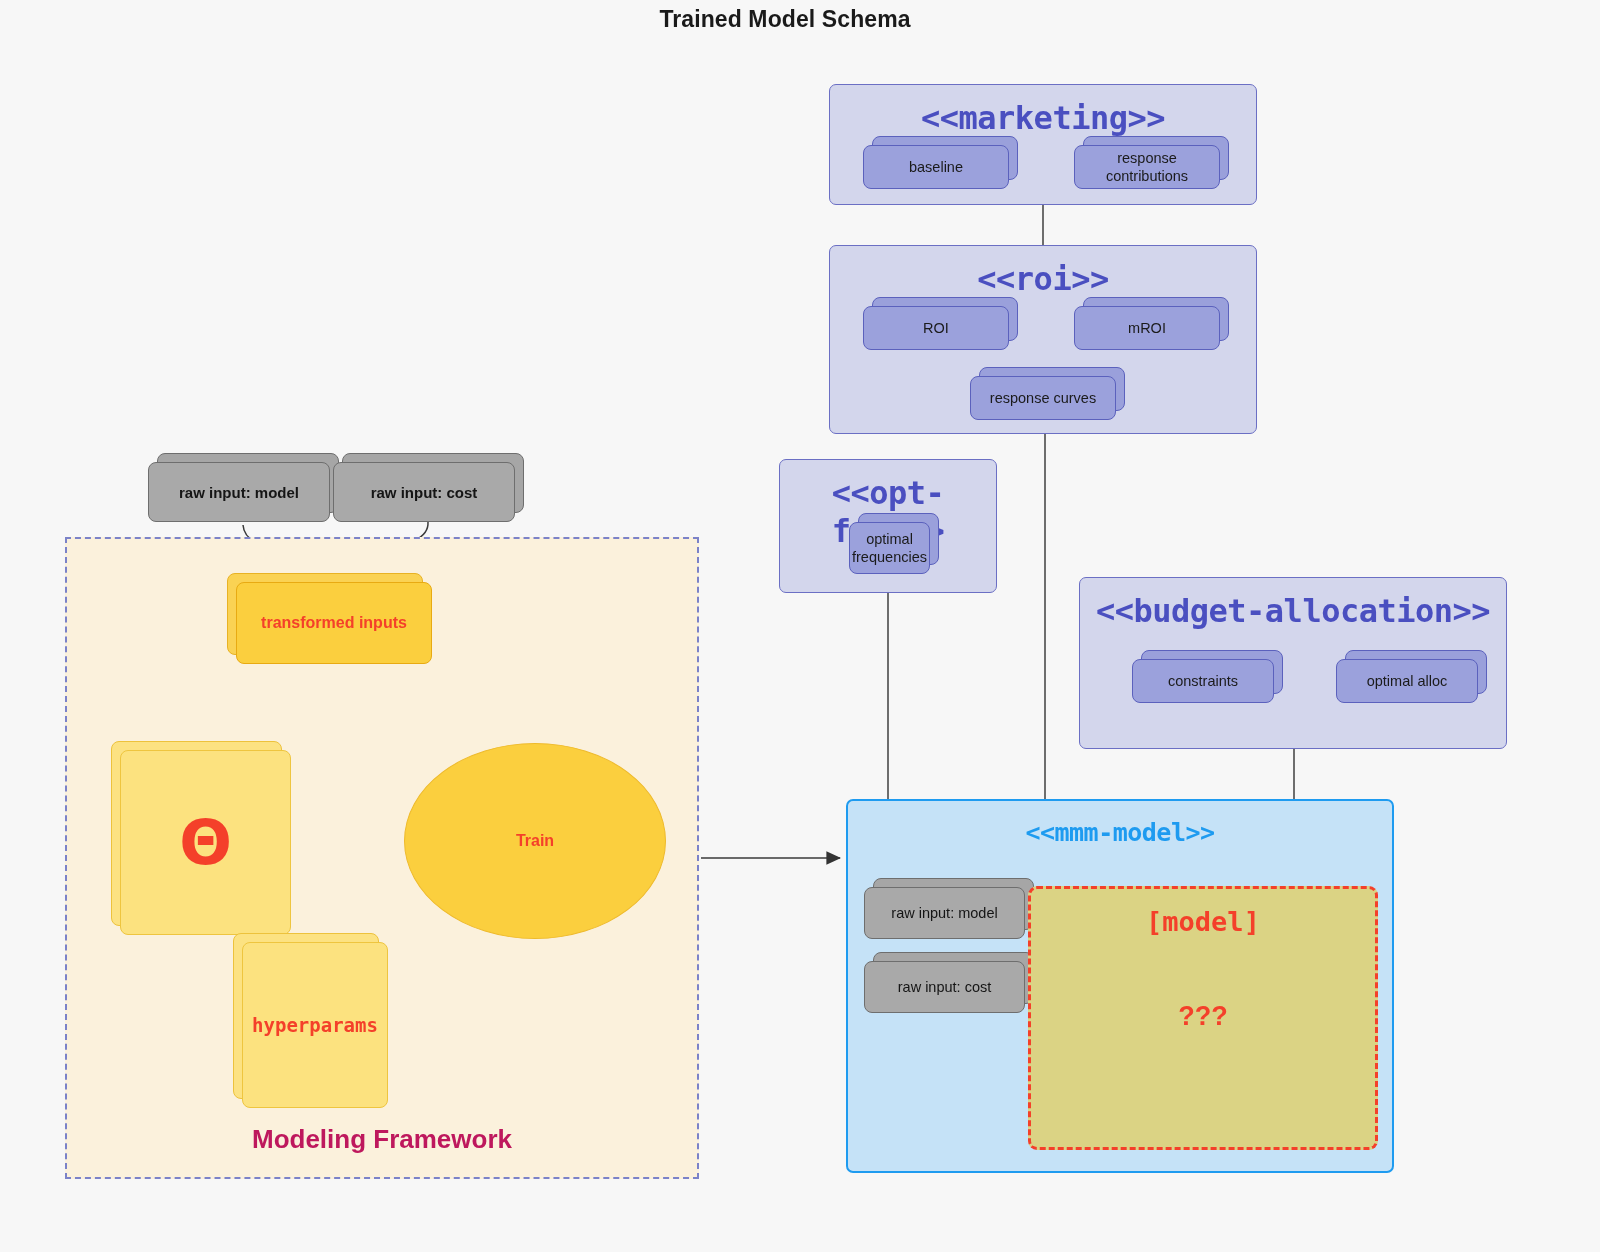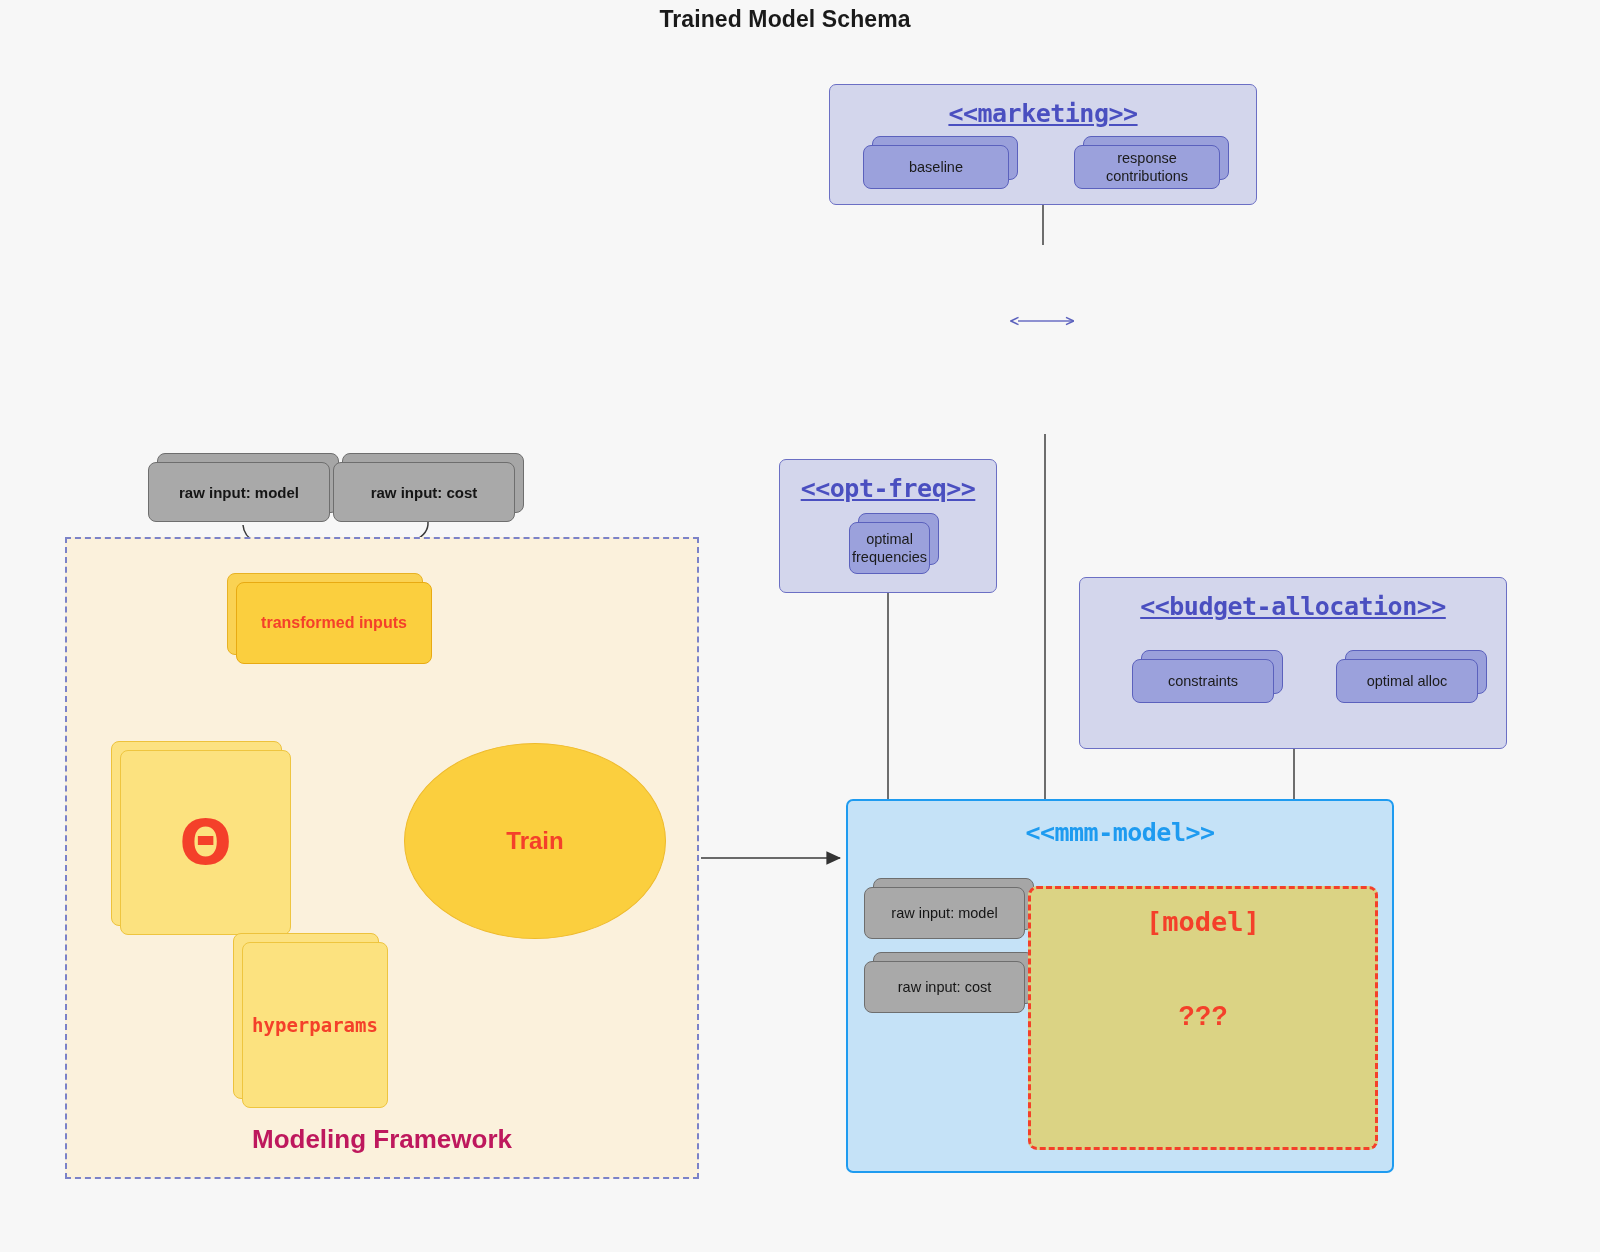--- a/index.html
+++ b/index.html
@@ -38,23 +38,22 @@
     border: 1.6px solid #6b6fc4;
     border-radius: 7px;
   }
   .pkg-title {
     position: absolute;
     left: 0; right: 0;
     text-align: center;
     font-family: "DejaVu Sans Mono", "Liberation Mono", monospace;
     font-weight: bold;
     color: #4a4fc0;
-    font-size: 25px;
+    font-size: 32px;
     letter-spacing: -0.5px;
-    text-decoration: underline;
   }
 
   
   .card-stack { position: absolute; }
   .card-shadow {
     position: absolute;
     left: 9px; top: -9px;
     width: 100%; height: 100%;
     background: #9aa0db;
     border: 1.5px solid #5b61bd;
@@ -174,21 +173,21 @@
     left: 404px; top: 743px;
     width: 262px; height: 196px;
     background: #fbcf3e;
     border: 1.8px solid #eeba2c;
     border-radius: 50%;
     display: flex; align-items: center; justify-content: center;
   }
   #train-label {
     color: #f4402a;
     font-weight: bold;
-    font-size: 24px;
+    font-size: 16px;
   }
 
   
   #mmm {
     left: 846px; top: 799px;
     width: 548px; height: 374px;
     background: #c5e2f7;
     border: 2.4px solid #1e9bf0;
     border-radius: 7px;
   }
@@ -290,20 +289,35 @@
     <div class="card-stack" style="left:33px; top:60px; width:146px; height:44px;">
       <div class="card-shadow"></div>
       <div class="card-main">baseline</div>
     </div>
     <div class="card-stack" style="left:244px; top:60px; width:146px; height:44px;">
       <div class="card-shadow"></div>
       <div class="card-main">response contributions</div>
     </div>
   </div>
 
+  <div class="abs pkg" id="pkg-roi" style="left:829px; top:245px; width:428px; height:189px;">
+    <div class="pkg-title" style="top:14px;">&lt;&lt;roi&gt;&gt;</div>
+    <div class="card-stack" style="left:33px; top:60px; width:146px; height:44px;">
+      <div class="card-shadow"></div>
+      <div class="card-main">ROI</div>
+    </div>
+    <div class="card-stack" style="left:244px; top:60px; width:146px; height:44px;">
+      <div class="card-shadow"></div>
+      <div class="card-main">mROI</div>
+    </div>
+    <div class="card-stack" style="left:140px; top:130px; width:146px; height:44px;">
+      <div class="card-shadow"></div>
+      <div class="card-main">response curves</div>
+    </div>
+  </div>
 
   <div class="abs pkg" id="pkg-optfreq" style="left:779px; top:459px; width:218px; height:134px;">
     <div class="pkg-title" style="top:14px;">&lt;&lt;opt-freq&gt;&gt;</div>
     <div class="card-stack" style="left:69px; top:62px; width:81px; height:52px;">
       <div class="card-shadow"></div>
       <div class="card-main">
         <span style="display:block;">
           <span>optimal</span><br>
           <span>frequencies</span>
         </span>

